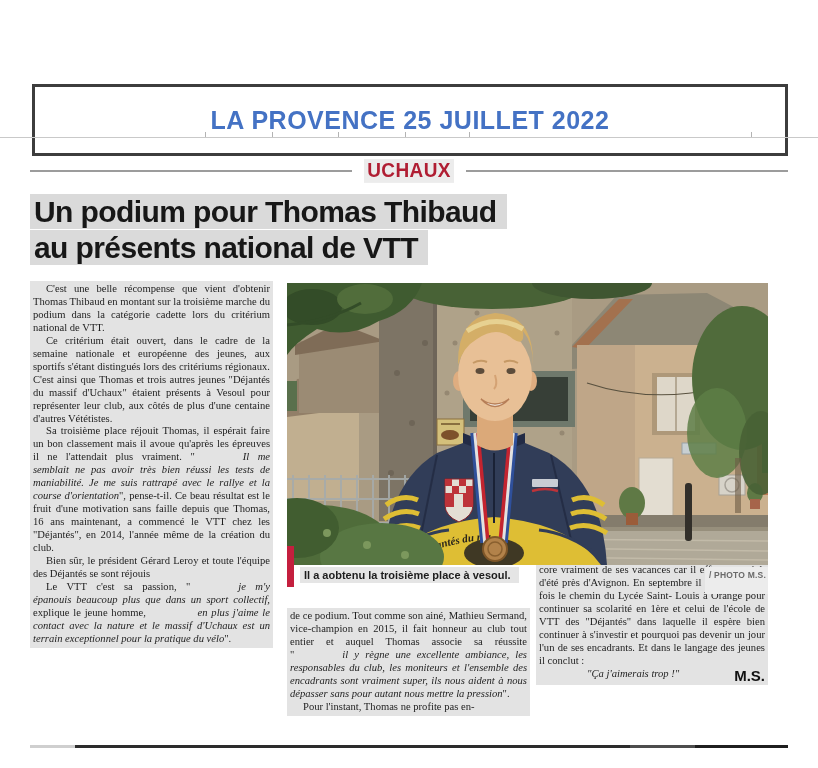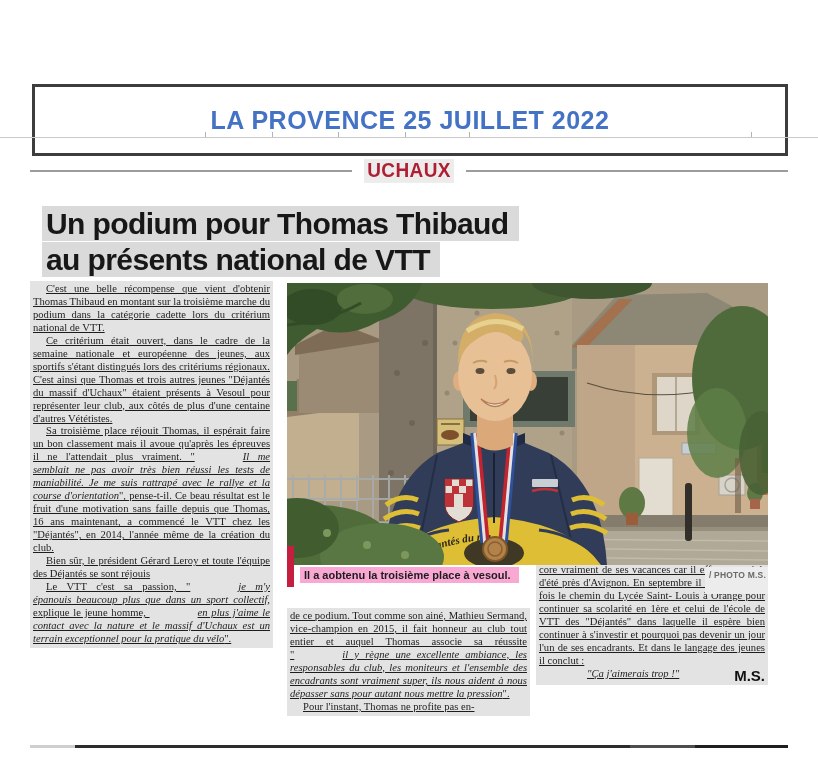--- a/index.html
+++ b/index.html
@@ -38,36 +38,36 @@
   }
   
   .col{
     position:absolute;background:#e3e3e3;
     font-family:"Liberation Serif",serif;font-size:10.6px;line-height:12.95px;
     color:#1d1d1d;text-align:justify;padding:2px 3px;
   }
   .col-left{left:30px;top:281px;width:237px;}
   .col-mid{left:287px;top:608px;width:237px;}
   .col-right{left:536px;top:562px;width:226px;}
-  .col p.para{margin:0;text-decoration:underline;}
+  .col p.para{margin:0;}
   .col p.ind{text-indent:13px;}
   .col .it{font-style:italic;margin-left:48px;}
   .byline{
     float:right;font-family:"Liberation Sans",sans-serif;
     font-weight:700;font-size:15px;margin-top:2px;color:#111;
   }
   
   .photo{position:absolute;left:287px;top:283px;width:481px;height:282px;overflow:hidden;background:#ab9d86;}
   .caption-bar{position:absolute;left:287px;top:546px;width:7px;height:41px;background:#c41f3e;}
   .caption-row{
     position:absolute;left:287px;top:567px;width:481px;height:20px;
     display:flex;justify-content:space-between;align-items:flex-start;
   }
   .caption-text{
-    margin-left:13px;background:#f9a8d4;color:#1c1c1c;
+    margin-left:13px;background:#e5e5e5;color:#1c1c1c;
     font-size:11px;font-weight:700;padding:2px 8px 2px 4px;
   }
   .caption-credit{
     background:#ececec;color:#6a6a6a;font-size:8.5px;font-weight:700;
     padding:3px 2px 14px 4px;letter-spacing:.2px;
   }
   
   .bottom-rule{position:absolute;top:745px;height:3px;}
   .br1{left:30px;width:45px;background:#cfcfcf;}
   .br2{left:75px;width:555px;background:#2c2c2c;}
@@ -91,21 +91,21 @@
     <div class="tick" style="left:469px"></div>
     <div class="tick" style="left:751px"></div>
   </div>
 
   <div class="section-head">
     <div class="rule"></div>
     <div class="section-label">UCHAUX</div>
     <div class="rule"></div>
   </div>
 
-  <h1 class="article-title" style="margin:12px;font-weight:normal">
+  <h1 class="article-title" style="margin:0;font-weight:normal">
     <span>Un podium pour Thomas Thibaud</span><br>
     <span>au présents national de VTT</span>
   </h1>
 
   <div class="col col-left">
       <p class="para ind"><span>C'est une belle récompense que vient d'obtenir Thomas Thibaud en montant sur la troisième marche du podium dans la catégorie cadette lors du critérium national de VTT.</span></p>
       <p class="para ind"><span>Ce critérium était ouvert, dans le cadre de la semaine nationale et européenne des jeunes, aux sportifs s'étant distingués lors des critériums régionaux. C'est ainsi que Thomas et trois autres jeunes "Déjantés du massif d'Uchaux" étaient présents à Vesoul pour représenter leur club, aux côtés de plus d'une centaine d'autres Vététistes.</span></p>
       <p class="para ind"><span>Sa troisième place réjouit Thomas, il espérait faire un bon classement mais il avoue qu'après les épreuves il ne l'attendait plus vraiment. "</span><span class="it">Il me semblait ne pas avoir très bien réussi les tests de maniabilité. Je me suis rattrapé avec le rallye et la course d'orientation</span><span>", pense-t-il. Ce beau résultat est le fruit d'une motivation sans faille depuis que Thomas, 16 ans maintenant, a commencé le VTT chez les "Déjantés", en 2014, l'année même de la création du club.</span></p>
       <p class="para ind"><span>Bien sûr, le président Gérard Leroy et toute l'équipe des Déjantés se sont réjouis</span></p>
       <p class="para ind"><span>Le VTT c'est sa passion, "</span><span class="it">je m'y épanouis beaucoup plus que dans un sport collectif,</span><span> explique le jeune homme, </span><span class="it">en plus j'aime le contact avec la nature et le massif d'Uchaux est un terrain exceptionnel pour la pratique du vélo</span><span>".</span></p>

